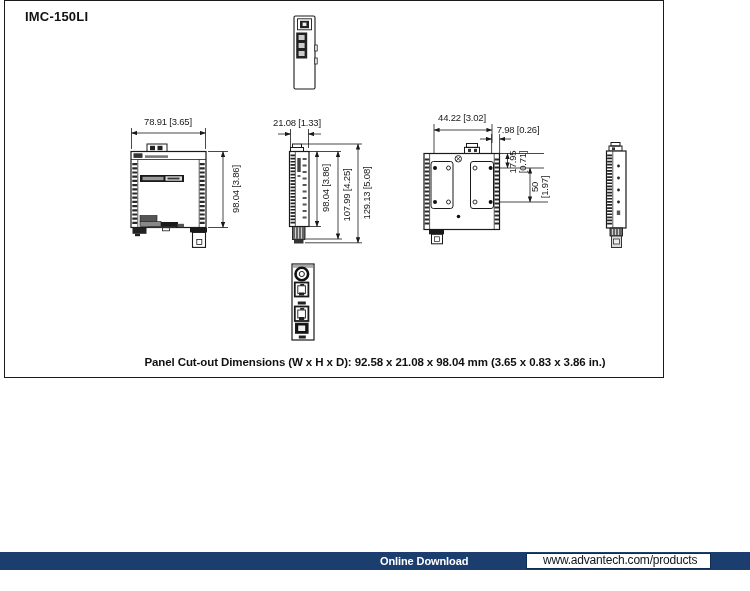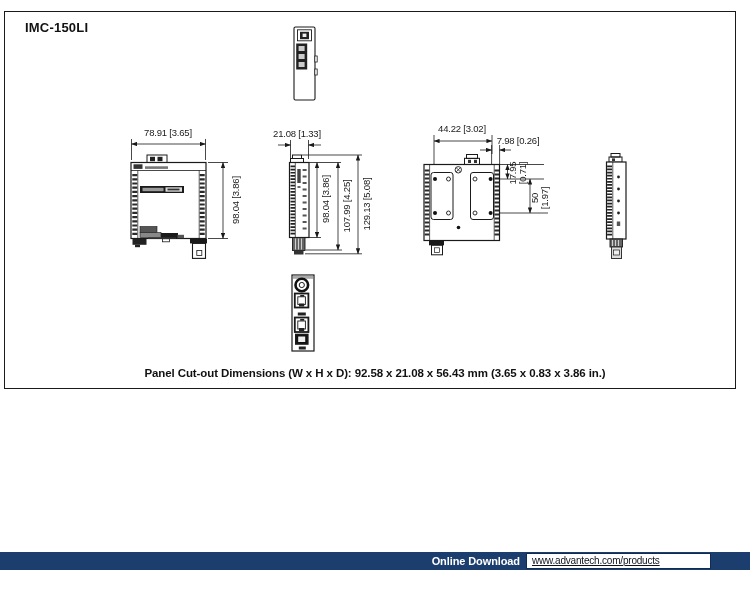--- a/index.html
+++ b/index.html
@@ -1,37 +1,37 @@
 <!DOCTYPE html>
 <html style="--navy: #1c3e6e;"><head>
 <meta charset="utf-8">
 <style>
   html,body { margin:0; padding:0; background:#ffffff; }
   .stage { position:relative; width:750px; height:591px; background:#fff;
            font-family:"Liberation Sans", sans-serif; overflow:hidden; }
-  .diagram-box { position:absolute; left:4px; top:11px; width:732px; height:378px;
+  .diagram-box { position:absolute; left:4px; top:0px; width:660px; height:378px;
                  border:1.5px solid #1a1a1a; background:#fff; box-sizing:border-box; }
   .title { position:absolute; left:20px; top:8px; font-size:13px; font-weight:bold;
            color:#111; letter-spacing:0.2px; }
   svg.art { position:absolute; left:0; top:0; }
   .dim { position:absolute; font-size:9.5px; color:#1a1a1a; white-space:nowrap;
          letter-spacing:-0.2px; transform:translate(-50%,-50%); line-height:1.05; }
   .dim.v { transform:translate(-50%,-50%) rotate(-90deg); }
   .dim.two span { display:block; text-align:center; }
   .caption { position:absolute; left:0; top:355px; width:740px; text-align:center;
              font-size:11.5px; font-weight:bold; color:#111; letter-spacing:-0.1px; }
   .footer-bar { position:absolute; left:0; top:552px; width:750px; height:18px;
                 background:var(--navy,#1c3e6e); }
   .footer-label { position:absolute; left:380px; top:0; width:140px; height:18px;
-                  line-height:18px; text-align:right; color:#fff; font-weight:bold;
+                  line-height:18px; color:#fff; font-weight:bold;
                   font-size:11px; letter-spacing:-0.1px; }
   .footer-urlbox { position:absolute; left:526px; top:1px; width:185px; height:16px;
                    background:#fff; border:1.5px solid #0f2d52; box-sizing:border-box; }
-  .footer-urlbox span { display:block; padding-left:5px; font-size:10px; line-height:13px;
-                        color:#10141c; letter-spacing:-0.2px;text-decoration:underline; }
+  .footer-urlbox span { display:block; padding-left:16px; font-size:12px; line-height:13px;
+                        color:#10141c; letter-spacing:-0.2px; }
 </style>
 </head>
 <body>
 
 <div class="stage">
 
   <div class="diagram-box">
     <div class="title">IMC-150LI</div>
 
     <svg class="art" width="740" height="376" viewBox="4 0 740 376" stroke="#1a1a1a" fill="none" stroke-width="1">
@@ -212,21 +212,21 @@
     <div class="dim" style="left:513px;top:129px">7.98 [0.26]</div>
     <div class="dim v two" style="left:513px;top:161px">
       <span>17.95</span>
       <span>[0.71]</span>
     </div>
     <div class="dim v two" style="left:535px;top:186px">
       <span>50</span>
       <span>[1.97]</span>
     </div>
 
-    <div class="caption">Panel Cut-out Dimensions (W x H x D): 92.58 x 21.08 x 56.43 mm (3.65 x 0.83 x 3.86 in.)</div>
+    <div class="caption">Panel Cut-out Dimensions (W x H x D): 92.58 x 21.08 x 98.04 mm (3.65 x 0.83 x 3.86 in.)</div>
   </div>
 
   <div class="footer-bar">
     <div class="footer-label">Online Download</div>
     <div class="footer-urlbox">
       <span>www.advantech.com/products</span>
     </div>
   </div>
 
 </div>

